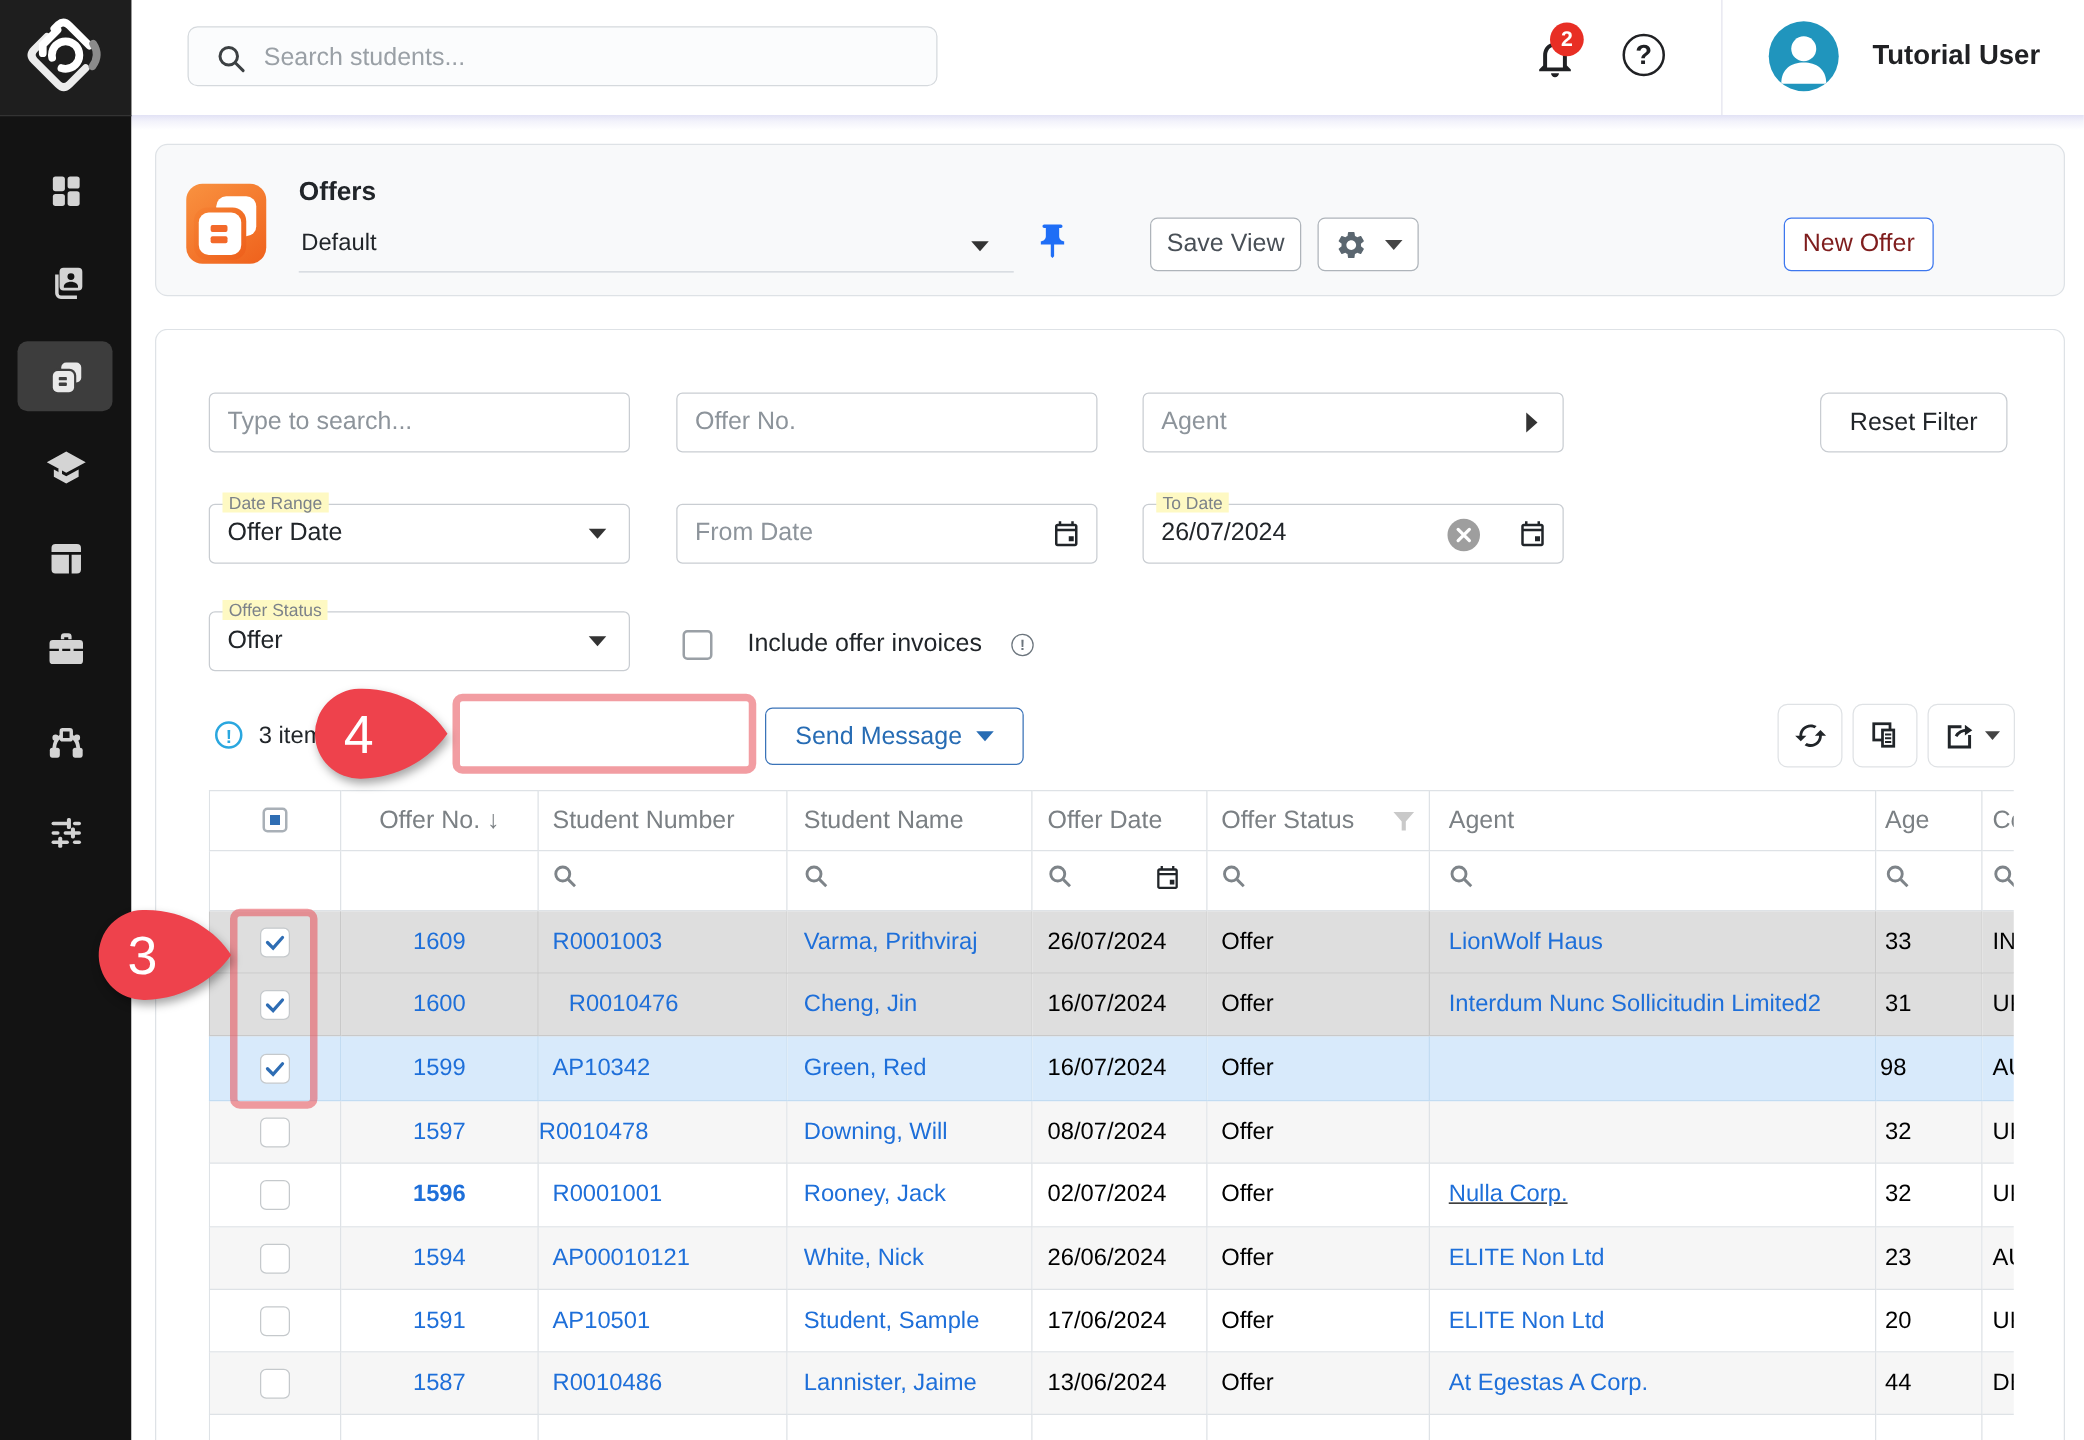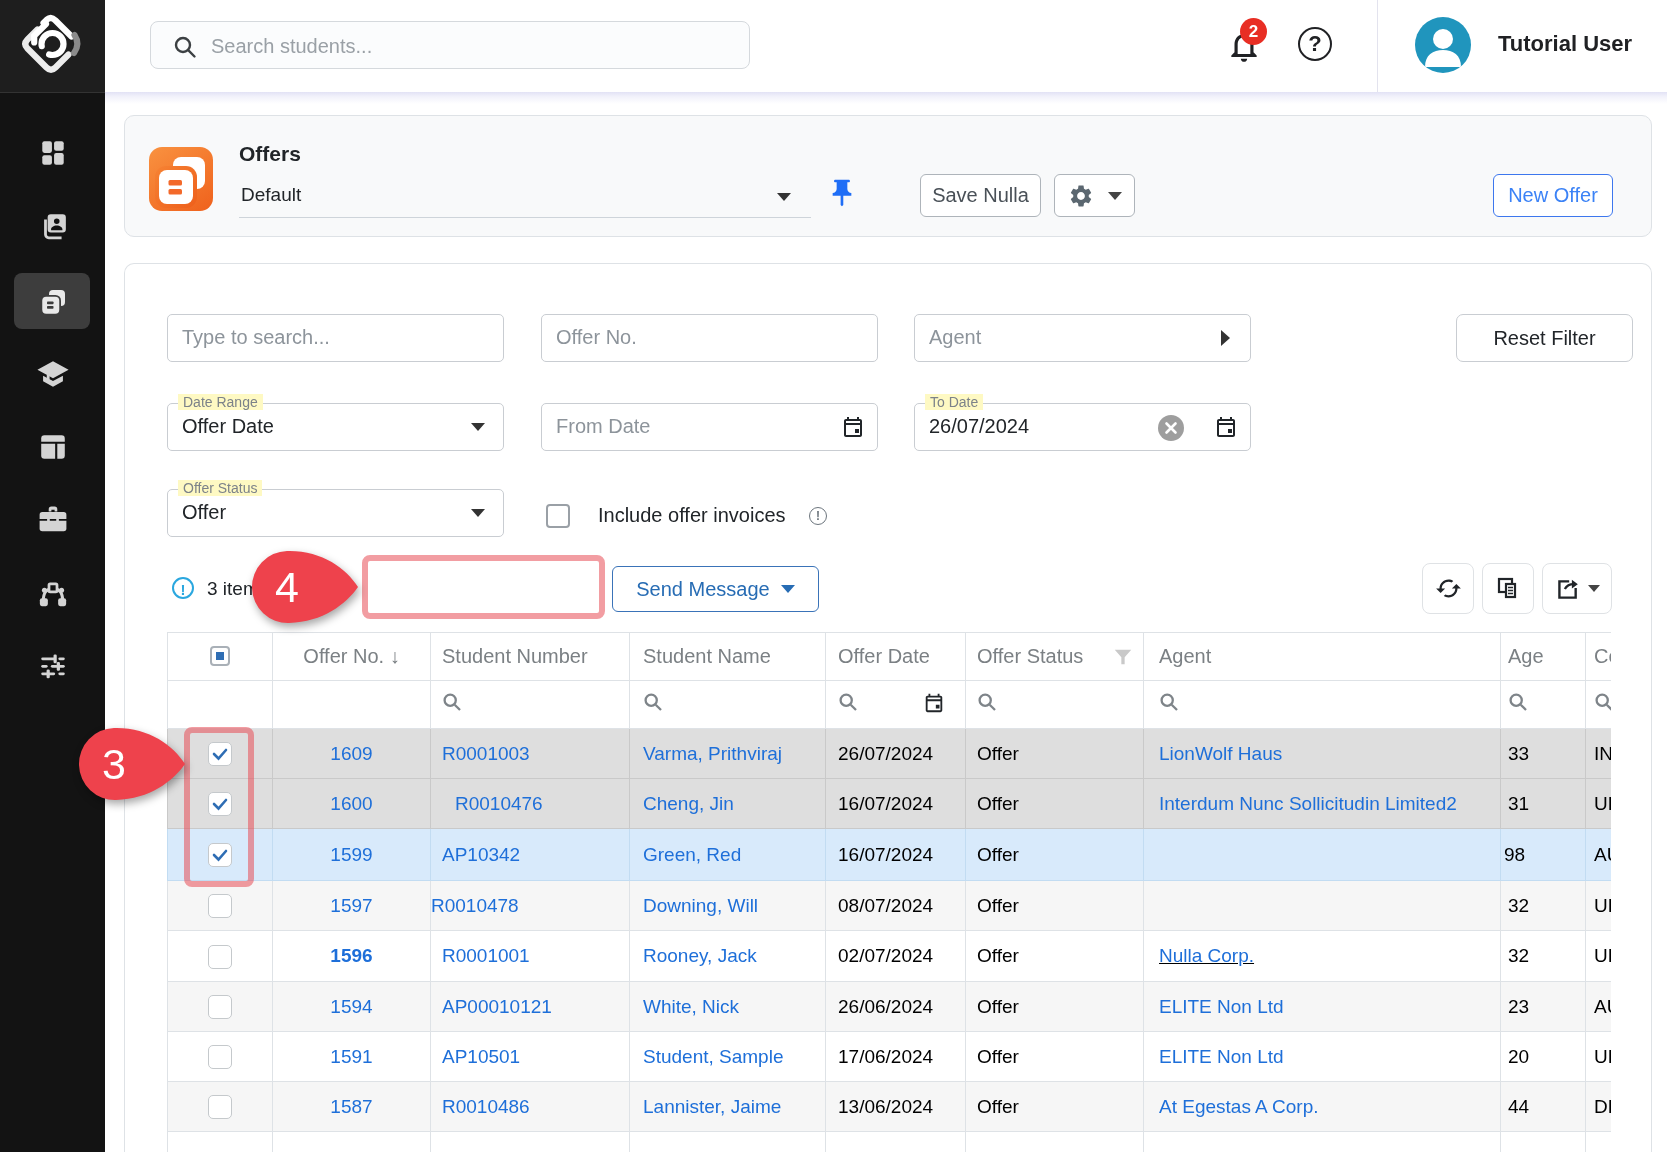--- a/index.html
+++ b/index.html
@@ -23,21 +23,21 @@
 #card2 { left:124px; top:263px; width:1528px; height:889px; border-radius:10px 10px 0 0; border-bottom:none; }
 
 #appicon { position:absolute; left:24px; top:31px; width:64px; height:64px; border-radius:13px; background:linear-gradient(145deg,#f99240,#ef611c); }
 #ttl { position:absolute; left:114px; top:26px; font-size:21px; font-weight:bold; color:#212529; }
 #defsel { position:absolute; left:114px; top:62px; width:572px; height:40px; border-bottom:1px solid #ced4da; }
 #defsel .v { position:absolute; left:2px; top:6px; font-size:19px; color:#212529; }
 #defsel .car { position:absolute; right:20px; top:15px; width:0; height:0; border-left:7px solid transparent; border-right:7px solid transparent; border-top:8px solid #333; }
 .btn { position:absolute; display:flex; align-items:center; justify-content:center; border-radius:6px; font-size:20px; background:#fff; }
 #saveview { left:795px; top:58px; width:121px; height:43px; border:1px solid #aeb4ba; color:#495057; }
 #gearbtn { left:929px; top:58px; width:81px; height:43px; border:1px solid #aeb4ba; }
-#newoffer { left:1368px; top:58px; width:120px; height:43px; border:1px solid #3d77ee; color:#3b82f6; }
+#newoffer { left:1302px; top:58px; width:120px; height:43px; border:1px solid #3d77ee; color:#7f1d1d; }
 
 .input { position:absolute; border:1px solid #c9cdd2; border-radius:5px; background:#fff; }
 .input .ph { position:absolute; left:14px; top:11px; font-size:20px; color:#8d949b; }
 .input .val { position:absolute; left:14px; top:11px; font-size:20px; color:#212529; }
 .flabel { position:absolute; top:-10px; left:10px; font-size:14px; color:#7c8289; background:#fef9c3; padding:0 5px; }
 .caret { position:absolute; right:18px; top:19px; width:0; height:0; border-left:7px solid transparent; border-right:7px solid transparent; border-top:8px solid #333; }
 
 #tablewrap { position:absolute; left:42px; top:368px; width:1444px; height:520px; overflow:hidden; }
 table { border-collapse:collapse; table-layout:fixed; font-size:19px; width:1538px; }
 td,th { border:1px solid #dee2e6; overflow:hidden; white-space:nowrap; padding:0; vertical-align:middle; }
@@ -171,42 +171,42 @@
         <rect x="19.5" y="42" width="13.5" height="5.5" rx="1.5" fill="#f3692a"></rect>
       </svg></div>
   <div id="ttl">Offers</div>
   <div id="defsel">
       <span class="v">Default</span>
       <span class="car"></span>
     </div>
   <svg style="position:absolute;left:701px;top:61px;" width="32" height="32" viewBox="0 0 24 24">
       <path fill="#1f6ef6" d="M16 9V4h1c.55 0 1-.45 1-1s-.45-1-1-1H7c-.55 0-1 .45-1 1s.45 1 1 1h1v5c0 1.66-1.34 3-3 3v2h5.97v7l1 1 1-1v-7H19v-2c-1.66 0-3-1.34-3-3z"></path>
     </svg>
-  <div id="saveview" class="btn">Save Nulla</div>
+  <div id="saveview" class="btn">Save View</div>
   <div id="gearbtn" class="btn">
     <svg width="26" height="26" viewBox="0 0 24 24" style="margin-right:14px;">
         <path fill="#5b6770" d="M19.14 12.94c.04-.3.06-.61.06-.94 0-.32-.02-.64-.07-.94l2.03-1.58c.18-.14.23-.41.12-.61l-1.92-3.32c-.12-.22-.37-.29-.59-.22l-2.39.96c-.5-.38-1.03-.7-1.62-.94l-.36-2.54c-.04-.24-.24-.41-.48-.41h-3.84c-.24 0-.43.17-.47.41l-.36 2.54c-.59.24-1.13.57-1.62.94l-2.39-.96c-.22-.08-.47 0-.59.22L2.74 8.87c-.12.21-.08.47.12.61l2.03 1.58c-.05.3-.09.63-.09.94s.02.64.07.94l-2.03 1.58c-.18.14-.23.41-.12.61l1.92 3.32c.12.22.37.29.59.22l2.39-.96c.5.38 1.03.7 1.62.94l.36 2.54c.05.24.24.41.48.41h3.84c.24 0 .44-.17.47-.41l.36-2.54c.59-.24 1.13-.56 1.62-.94l2.39.96c.22.08.47 0 .59-.22l1.92-3.32c.12-.22.07-.47-.12-.61l-2.01-1.58zM12 15.6c-1.98 0-3.6-1.62-3.6-3.6s1.62-3.6 3.6-3.6 3.6 1.62 3.6 3.6-1.62 3.6-3.6 3.6z"></path>
       </svg>
     <span style="width:0;height:0;border-left:7px solid transparent;border-right:7px solid transparent;border-top:8px solid #444;"></span>
   </div>
   <div id="newoffer" class="btn">New Offer</div>
 </div>
 
 <div id="card2" class="card">
   <div class="input" style="left:42px; top:50px; width:337px; height:48px;">
       <span class="ph">Type to search...</span>
     </div>
   <div class="input" style="left:416px; top:50px; width:337px; height:48px;">
       <span class="ph">Offer No.</span>
     </div>
   <div class="input" style="left:789px; top:50px; width:337px; height:48px;">
       <span class="ph">Agent</span>
       <span style="position:absolute;right:20px;top:15px;width:0;height:0;border-top:8px solid transparent;border-bottom:8px solid transparent;border-left:9px solid #333;"></span>
     </div>
-  <div class="btn" style="left:1331px; top:50px; width:177px; height:48px; border:1px solid #c9cdd2; border-radius:7px; color:#212529;">Reset Filter</div>
+  <div class="btn" style="left:1331px; top:50px; width:150px; height:48px; border:1px solid #c9cdd2; border-radius:7px; color:#212529;">Reset Filter</div>
 
   <div class="input" style="left:42px; top:139px; width:337px; height:48px;">
       <span class="flabel">Date Range</span>
       <span class="val">Offer Date</span>
       <span class="caret"></span>
     </div>
   <div class="input" style="left:416px; top:139px; width:337px; height:48px;">
       <span class="ph">From Date</span>
     <svg style="position:absolute;right:12px;top:11px;" width="24" height="24" viewBox="0 0 24 24">
         <path fill="#212529" d="M19 4h-1V2h-2v2H8V2H6v2H5c-1.11 0-2 .9-2 2v14c0 1.1.89 2 2 2h14c1.1 0 2-.9 2-2V6c0-1.1-.9-2-2-2zm0 16H5V10h14v10zM5 8V6h14v2H5zm9 6h4v4h-4v-4z"></path>

